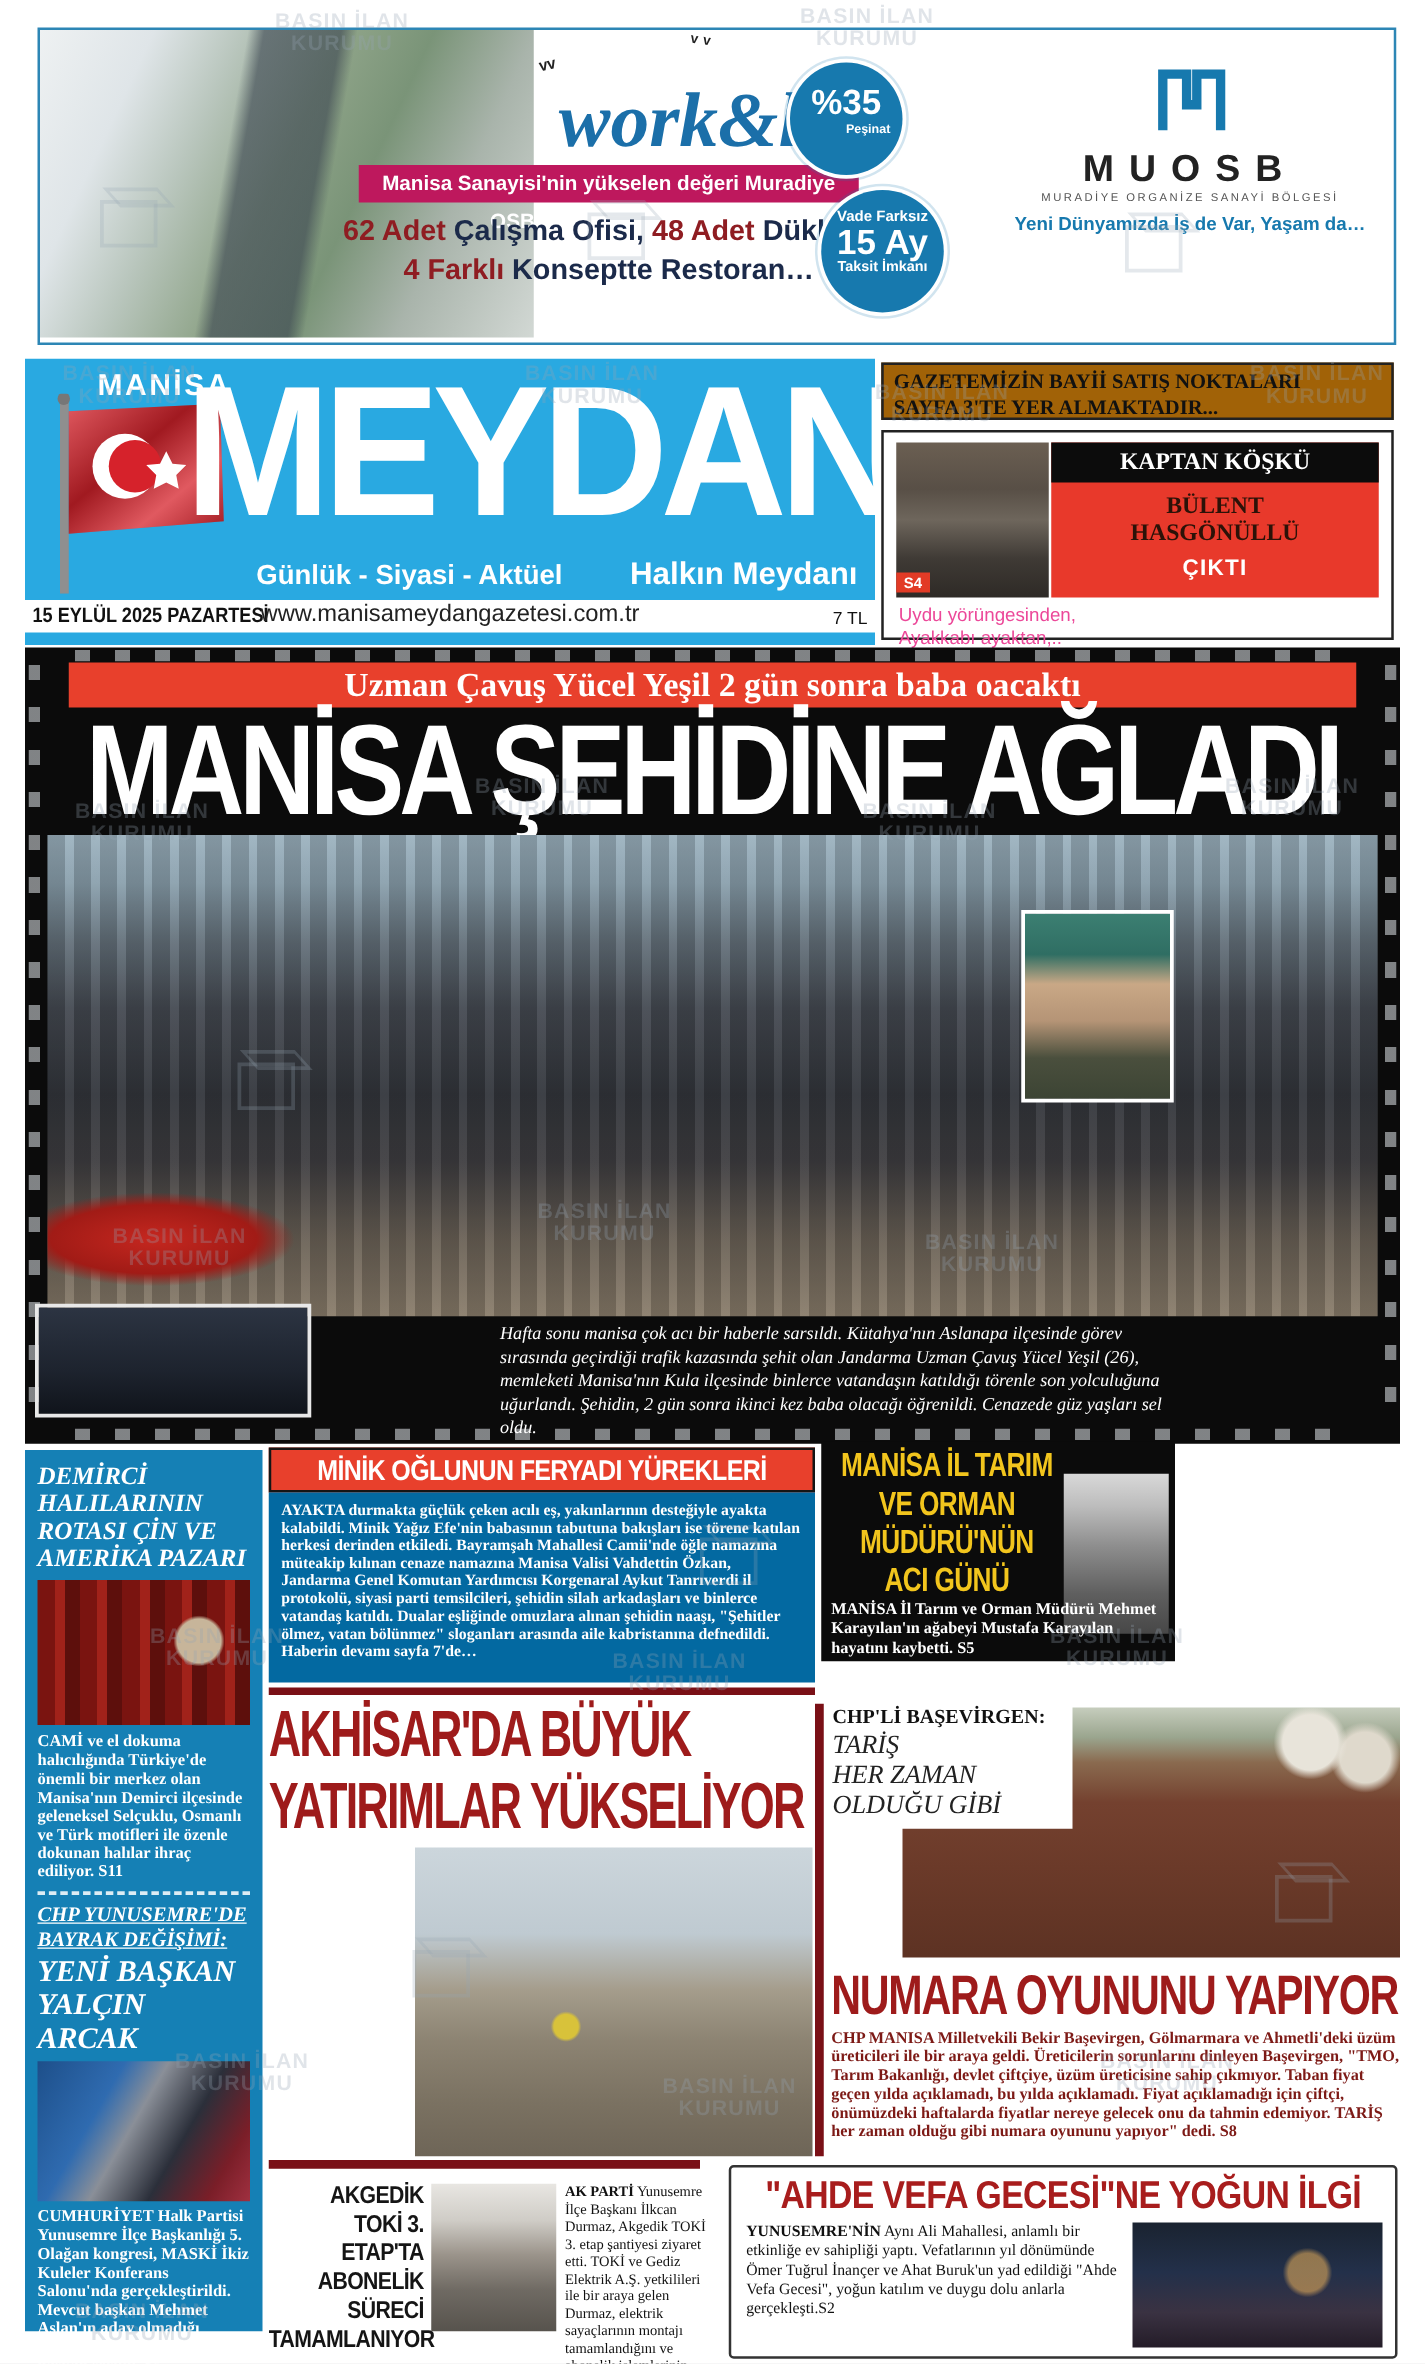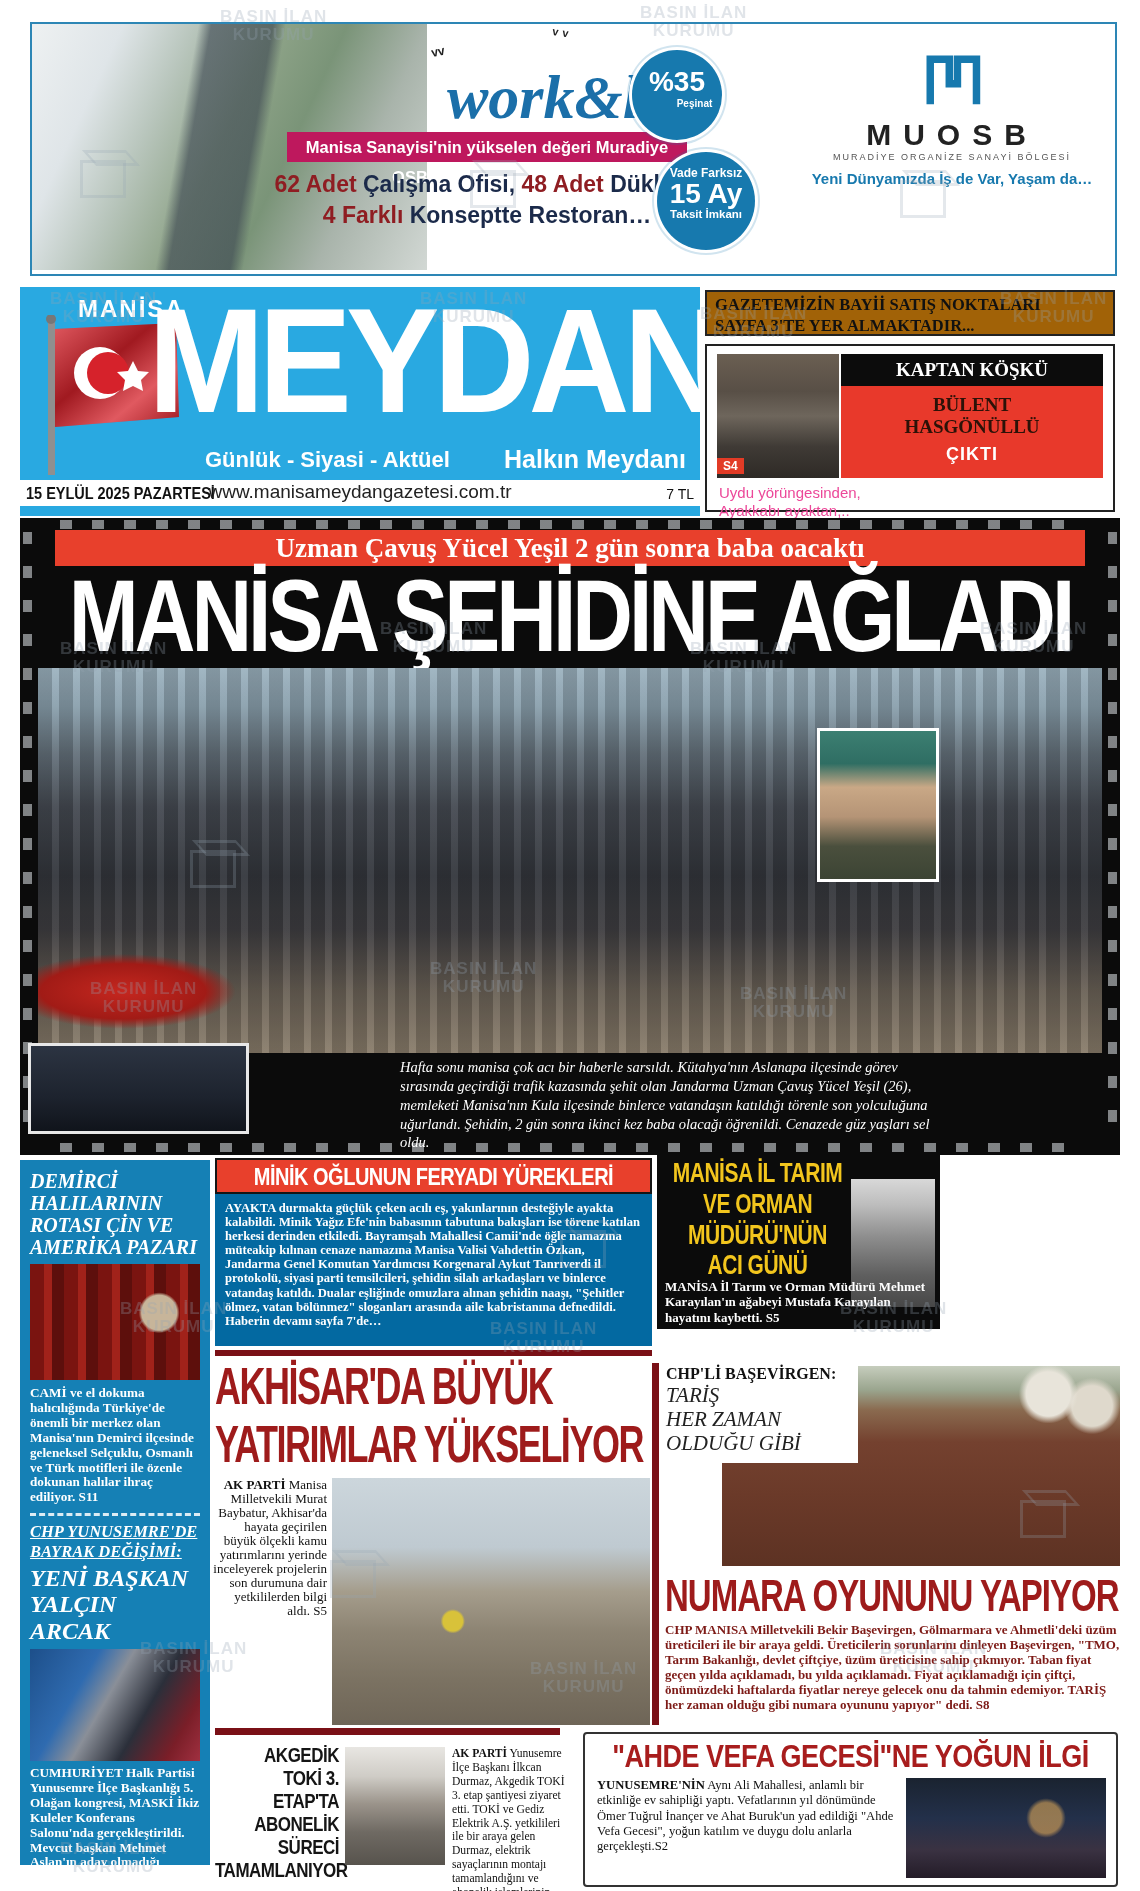--- a/index.html
+++ b/index.html
@@ -239,23 +239,20 @@
 ACI GÜNÜ</div>
     <div class="abs photo" id="tarim-photo"></div>
     <div class="abs" id="tarim-body">
       <span class="lead">MANİSA</span><span> İl Tarım ve Orman Müdürü Mehmet Karayılan'ın ağabeyi Mustafa Karayılan hayatını kaybetti. S5</span>
     </div>
   </div>
 
   <div class="abs" id="akhisar-rule"></div>
   <div class="akhisar-line sans" style="top:1358px;font-weight:900;">AKHİSAR'DA BÜYÜK</div>
   <div class="akhisar-line sans" style="top:1416px;font-weight:900;">YATIRIMLAR YÜKSELİYOR</div>
-  <div class="abs" id="akparti-col">
-    <span class="lead">AK PARTİ</span><span> Manisa Milletvekili Murat Baybatur, Akhisar'da hayata geçirilen büyük ölçekli kamu yatırımlarını yerinde inceleyerek projelerin son durumuna dair yetkililerden bilgi aldı. S5</span>
-  </div>
   <div class="abs photo" id="construction-photo"></div>
 
   <div class="abs" id="bas-divider"></div>
   <div class="abs photo" id="bas-photo"></div>
   <div class="abs" id="bas-kicker">
     <div id="bas-kicker-bold">CHP'Lİ BAŞEVİRGEN:</div>
     <div id="bas-kicker-italic" class="prel">TARİŞ
 HER ZAMAN
 OLDUĞU GİBİ</div>
   </div>

